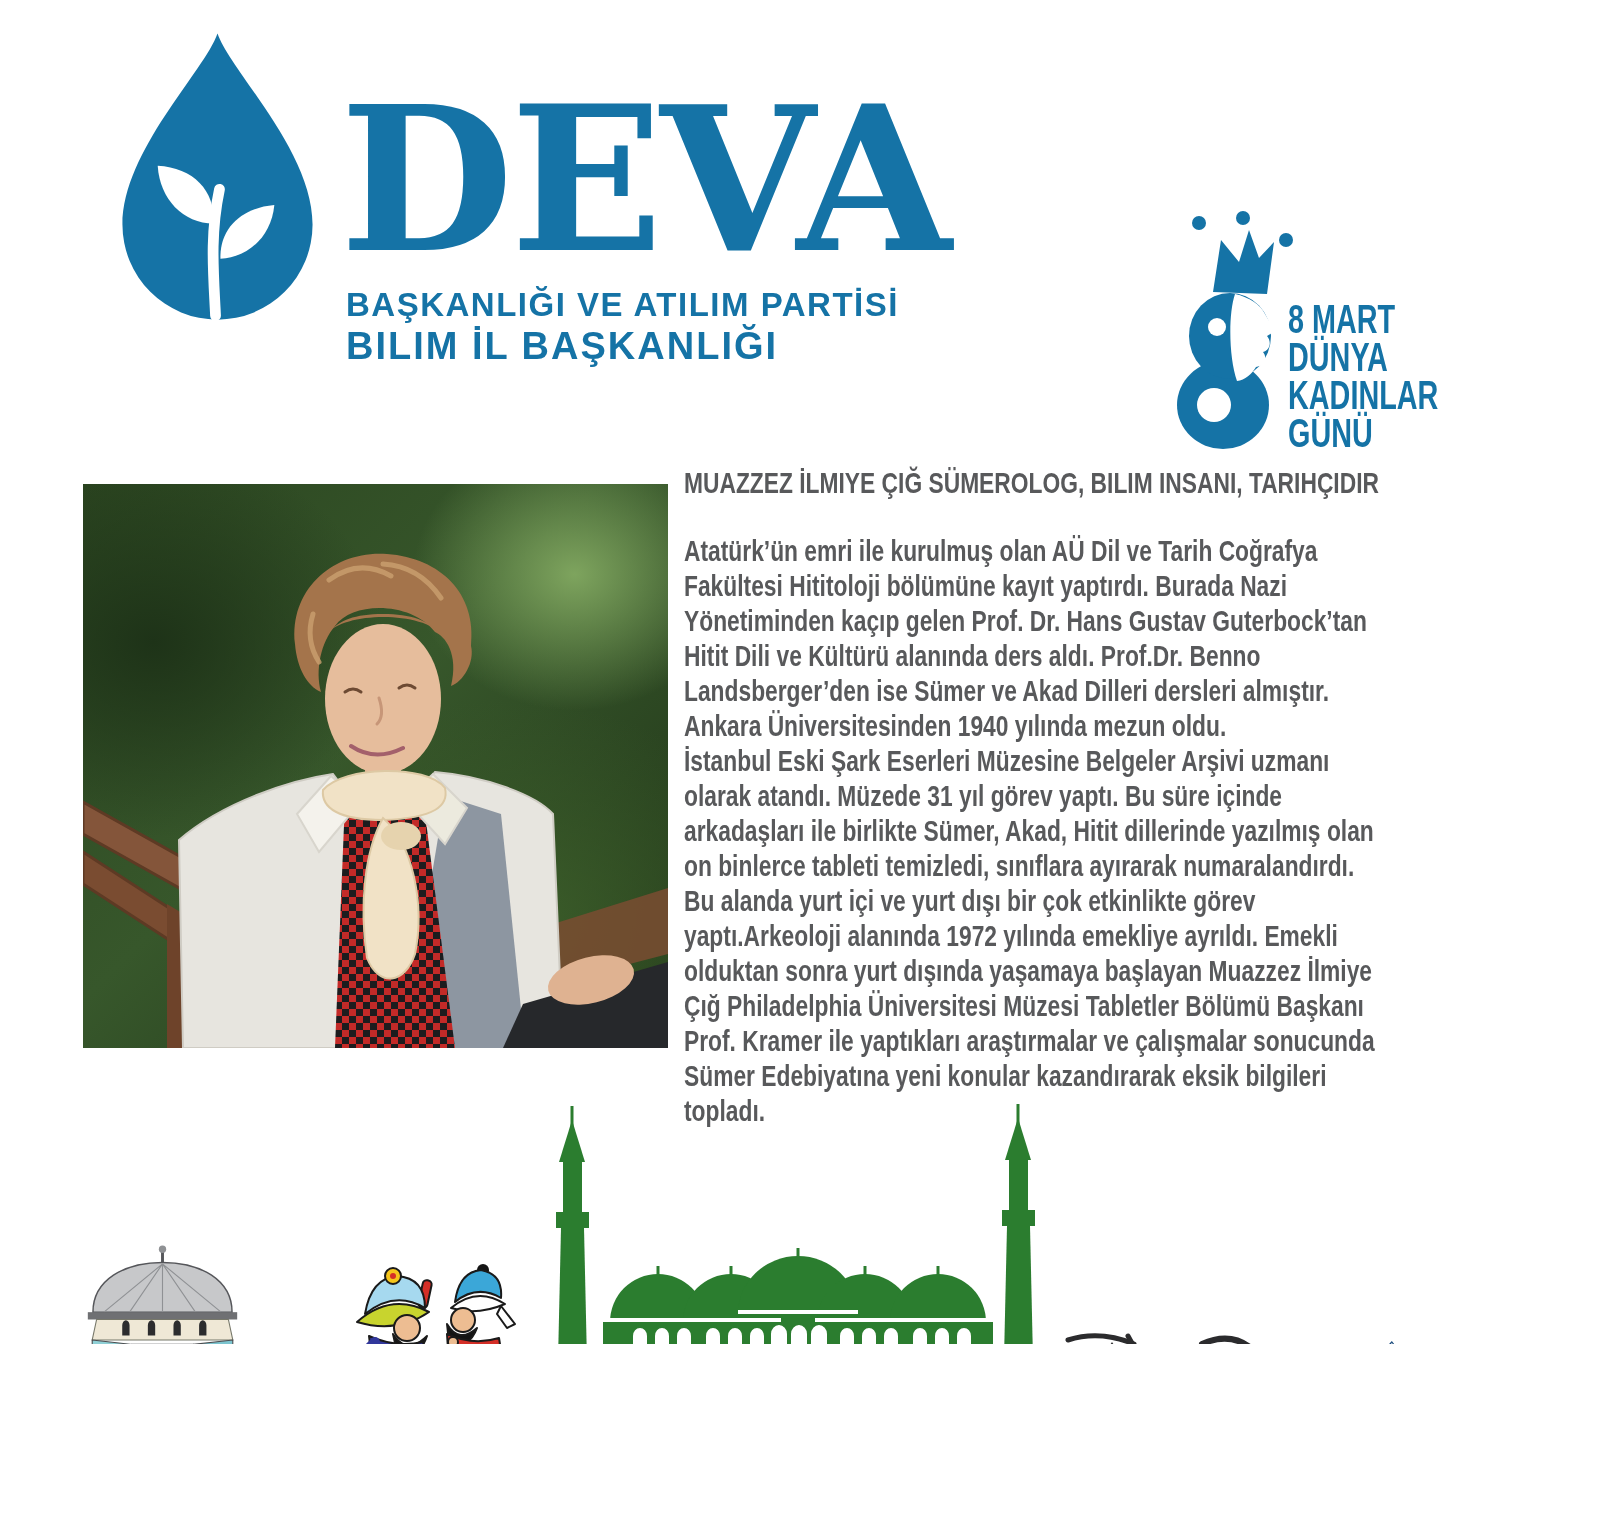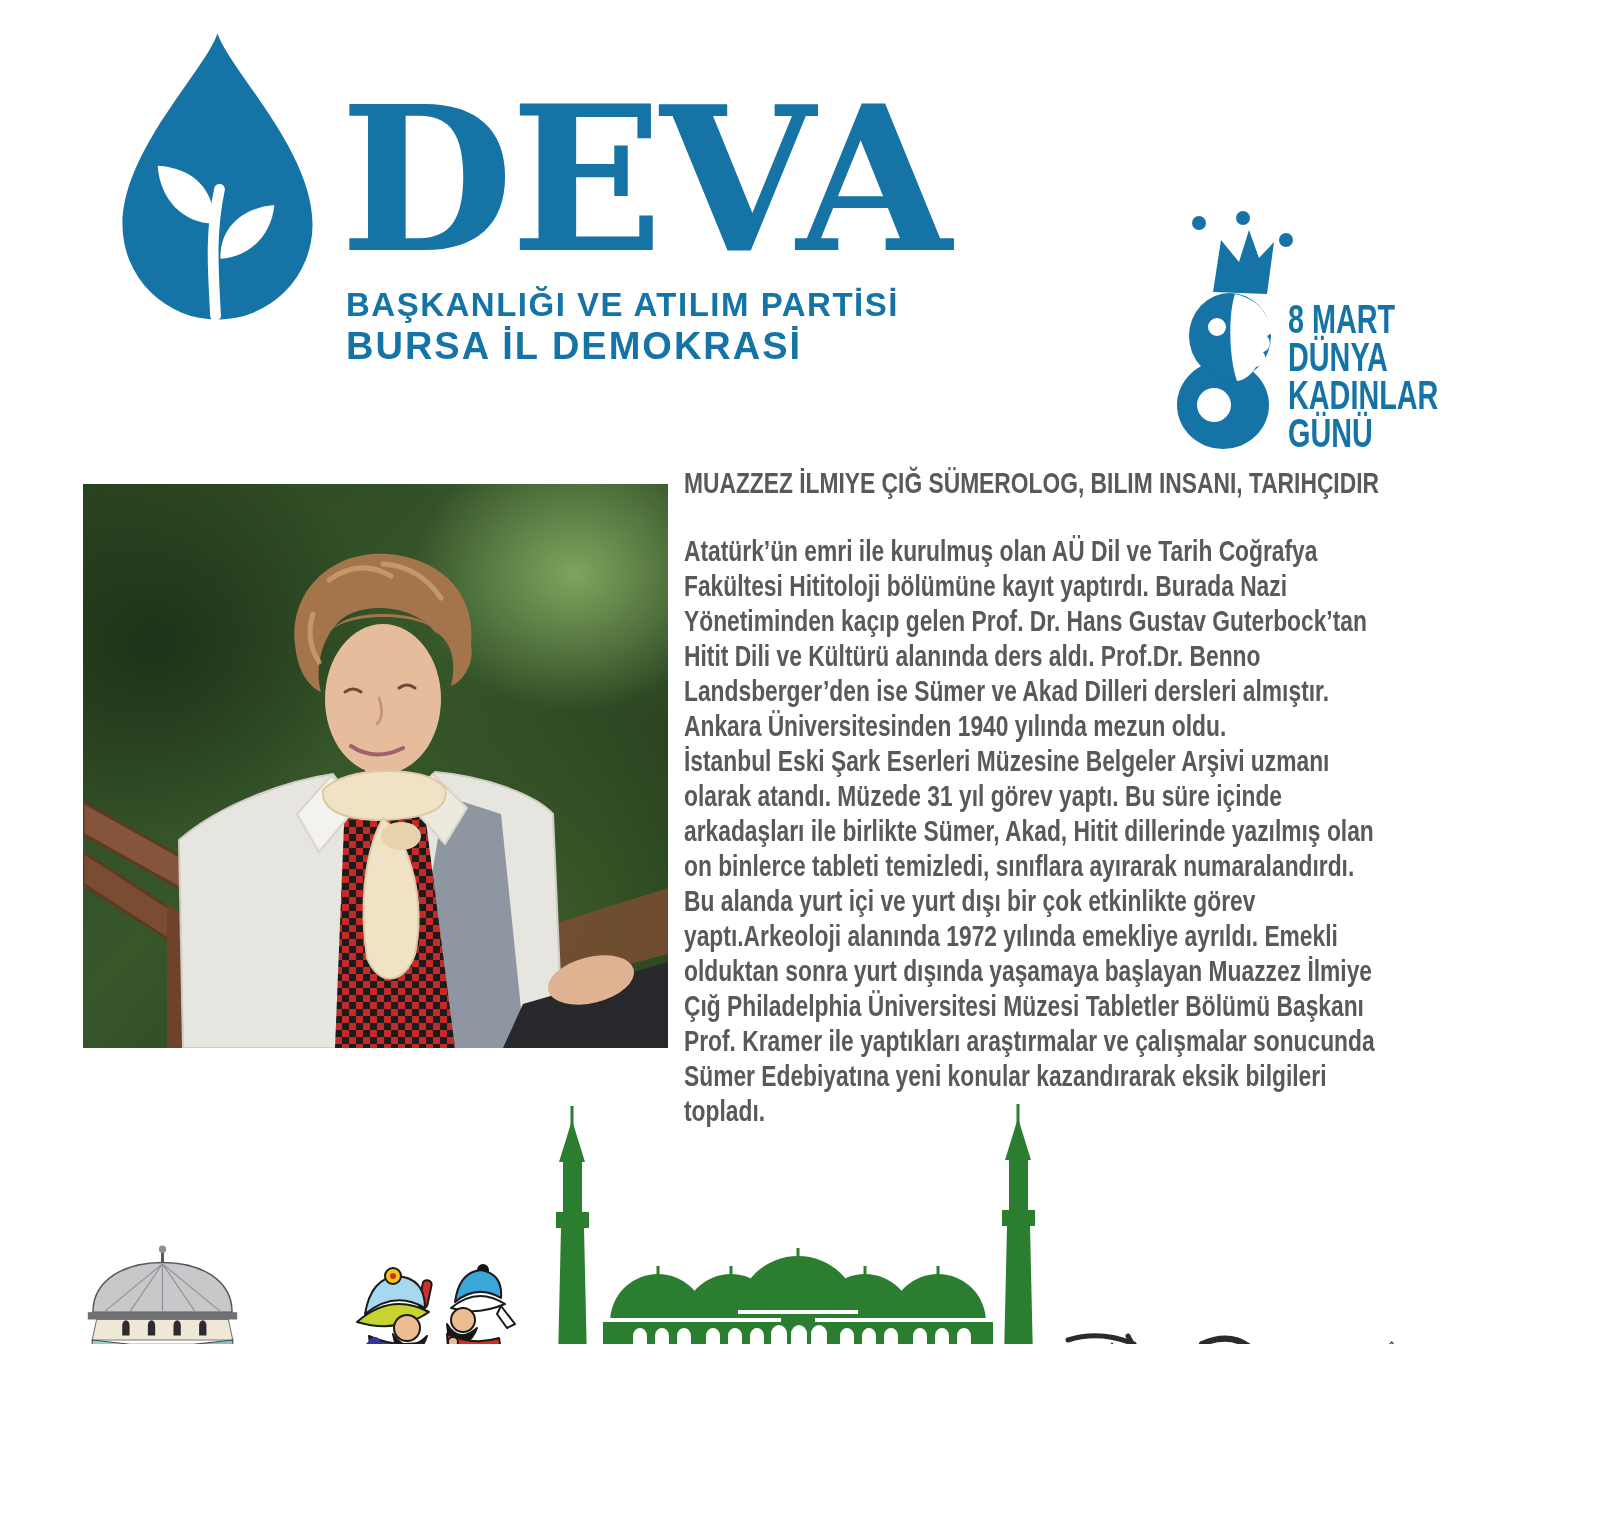--- a/index.html
+++ b/index.html
@@ -40,21 +40,21 @@
 
   <svg class="abs" style="left:95px;top:28px" width="245" height="302" viewBox="0 0 250 305">
     <path d="M125,4 C112,42 28,124 28,199 a97,97 0 0 0 194,0 C222,124 138,42 125,4 Z" fill="#1573a6"></path>
     <path d="M123,292 C121,250 117,210 127,163" stroke="#ffffff" stroke-width="11" fill="none" stroke-linecap="round"></path>
     <path d="M121,198 C90,198 66,173 64,139 C100,141 123,164 121,198 Z" fill="#ffffff"></path>
     <path d="M128,234 C158,232 180,210 183,179 C149,182 127,203 128,234 Z" fill="#ffffff"></path>
   </svg>
 
   <div class="abs wordmark">DEVA</div>
   <div class="abs brand-sub1">BAŞKANLIĞI VE ATILIM PARTİSİ</div>
-  <div class="abs brand-sub2">BURSA İL DEMOKRASİ</div>
+  <div class="abs brand-sub2">BILIM İL BAŞKANLIĞI</div>
 
   <svg class="abs" style="left:1135px;top:200px" width="170" height="260" viewBox="0 0 170 260">
     <circle cx="64" cy="23" r="7" fill="#1573a6"></circle>
     <circle cx="108" cy="18" r="7" fill="#1573a6"></circle>
     <circle cx="151" cy="40" r="7" fill="#1573a6"></circle>
     <path d="M78,92 L86,40 L104,62 L114,30 L124,58 L139,42 L132,94 Z" fill="#1573a6"></path>
     <ellipse cx="88" cy="205" rx="46" ry="44" fill="#1573a6"></ellipse>
     <ellipse cx="95" cy="136" rx="41" ry="43" fill="#1573a6"></ellipse>
     <circle cx="82" cy="127" r="9" fill="#ffffff"></circle>
     <circle cx="79" cy="205" r="17" fill="#ffffff"></circle>

